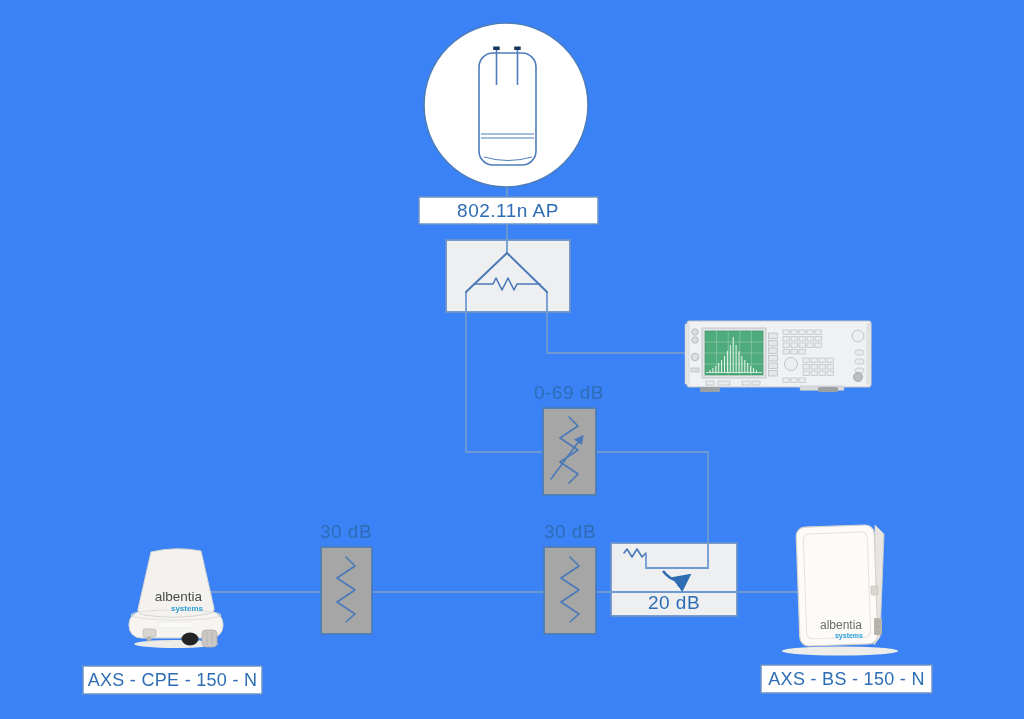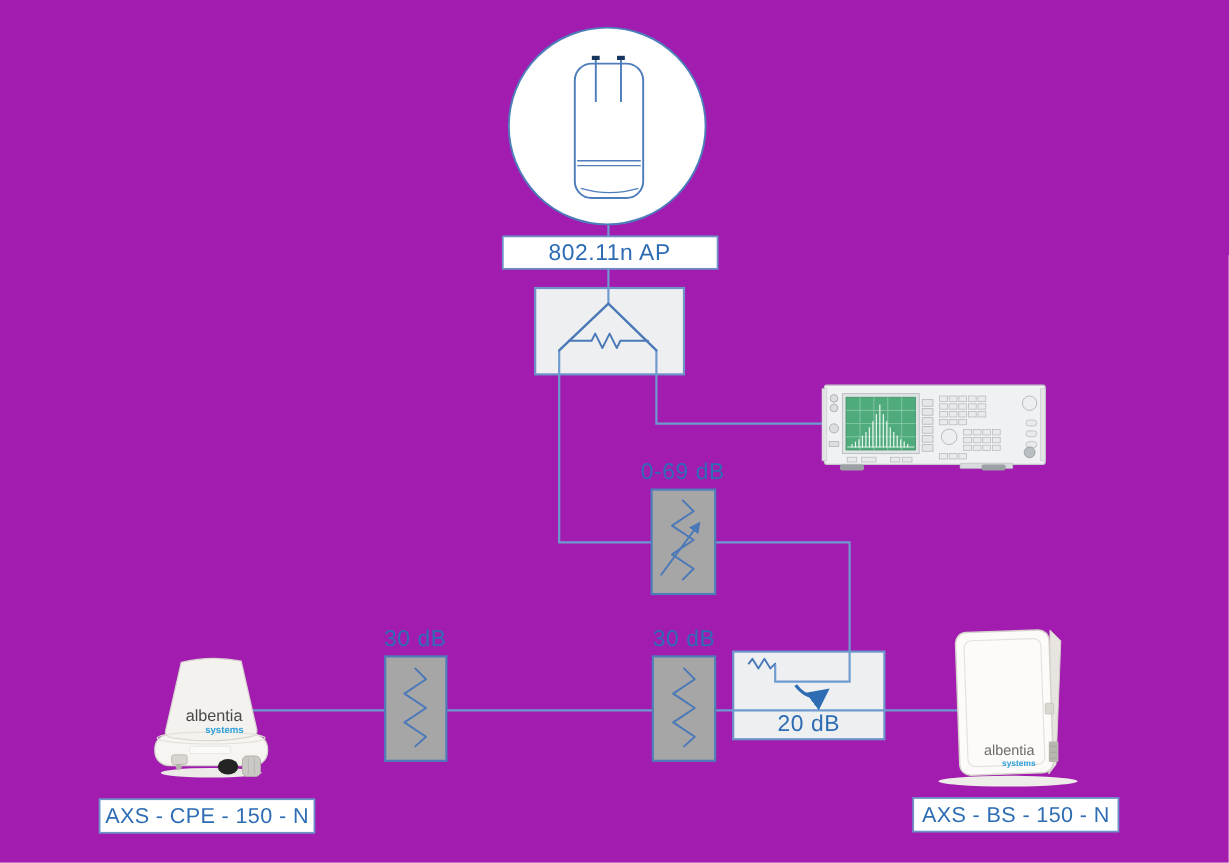--- a/index.html
+++ b/index.html
@@ -1,17 +1,17 @@
 <!DOCTYPE html>
 <html><head>
 <meta charset="utf-8">
 <style>
   html,body { margin:0; padding:0; background:#ffffff; }
   #stage {
-    position:relative; width:1024px; height:719px; background:#a21caf;
+    position:relative; width:1024px; height:719px; background:#3b82f6;
     font-family:"Liberation Sans", sans-serif; overflow:hidden;
   }
   svg { position:absolute; left:0; top:0; }
   .ln   { stroke:#6F9AD0; stroke-width:1.8; fill:none; }
   .sym  { stroke:#4B79B8; stroke-width:2;   fill:none; stroke-linejoin:round; stroke-linecap:round; }
   .sym-thin { stroke:#4B79B8; stroke-width:1.6; fill:none; stroke-linejoin:round; stroke-linecap:round; }
   .panelbox { fill:#EDEFF1; stroke:#6D93C9; stroke-width:1.8; }
   .attbox   { fill:#A6A6A6; stroke:#4D7DBA; stroke-width:1.8; }
   .wbox     { fill:#FFFFFF; stroke:#6D93C9; stroke-width:1.5; }
   .device   { stroke:#4D7DBA; stroke-width:1.6; fill:#FFFFFF; }

